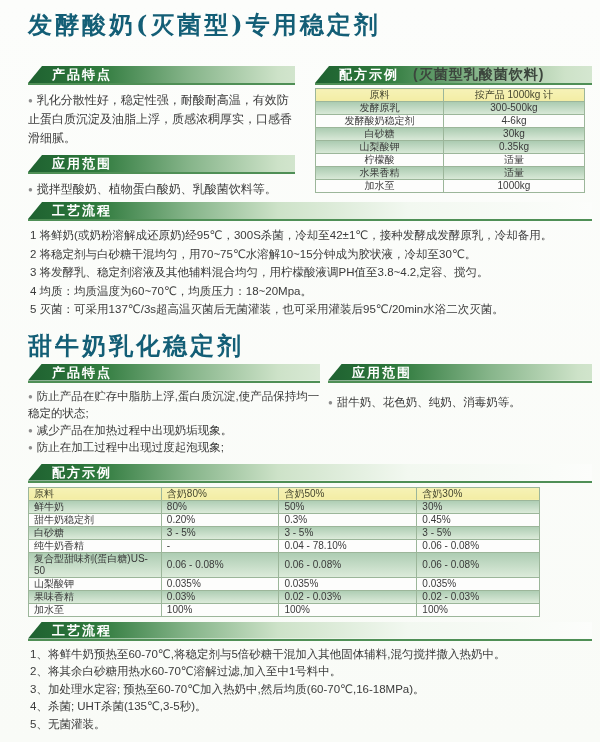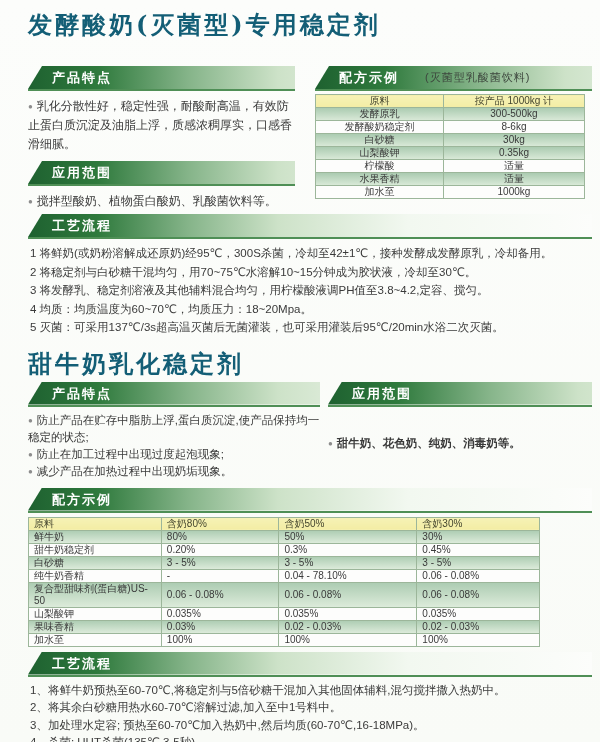--- a/index.html
+++ b/index.html
@@ -19,40 +19,40 @@
   .page{padding:6px 8px 0 28px;}
 
   h1.title{
     font-family:"DejaVu Serif","Liberation Serif",serif;
     font-weight:900;font-size:24px;line-height:30px;
     color:var(--teal);letter-spacing:3px;margin:4px 0 0 0;
   }
   h1.title2{margin-top:12px;}
 
   
-  .bar{position:relative;height:25px;border-bottom:2px solid #4f8f56;display:flex;align-items:center;}
+  .bar{position:relative;height:19px;border-bottom:2px solid #4f8f56;display:flex;align-items:center;}
   .bar-fill{
     position:absolute;left:0;top:0;right:0;bottom:0;
     background:linear-gradient(90deg,var(--green-dark) 0px,#2f7a3d 70px,#85b489 160px,#cde2c8 250px,#f2f8f0 380px,#fcfdfb 100%);
     clip-path:polygon(14px 0,100% 0,100% 100%,0 100%);
   }
   .bar-label{position:relative;z-index:1;color:#fff;font-weight:bold;font-size:13px;line-height:19px;padding-left:24px;letter-spacing:2px;white-space:nowrap;}
-  .bar-note{position:relative;z-index:1;font-size:11px;font-weight:normal;color:#3c463d;margin-left:26px;letter-spacing:1px;white-space:nowrap;}
+  .bar-note{position:relative;z-index:1;font-size:14px;font-weight:bold;color:#3c463d;margin-left:14px;letter-spacing:1px;white-space:nowrap;}
 
   .cols{display:flex;}
   .row1{margin-top:26px;}
   .row2{margin-top:3px;}
   .c1l{width:267px;}
   .c1r{width:277px;margin-left:20px;}
   .c2l{width:292px;}
   .c2r{width:264px;margin-left:8px;}
 
   ul.blist{list-style:none;margin:6px 0 0 0;padding:0;font-size:12px;line-height:19px;color:#3a3a3a;}
   ul.blist2{font-size:11.5px;line-height:16.5px;margin-top:5px;}
-  ul.appl2{margin-top:28px;font-weight:bold;}
+  ul.appl2{margin-top:11px;}
   .blt{color:#8d8d8d;font-size:8px;margin-right:4px;vertical-align:1px;}
 
   .midbar{margin-top:7px;}
   .flowbar1{margin-top:3px;}
   .fexbar{margin-top:7px;}
   .flowbar2{margin-top:5px;}
 
   ol.steps{list-style:none;margin:5px 0 0 2px;padding:0;font-size:11.5px;color:#3a3a3a;}
   ol.steps1 li{line-height:18.5px;}
   ol.steps2 li{line-height:17.5px;}
@@ -105,21 +105,21 @@
               <th>按产品 1000kg 计</th>
             </tr>
         </thead>
         <tbody>
             <tr class="zr-g">
             <td>发酵原乳</td>
             <td>300-500kg</td>
           </tr>
             <tr class="zr-w">
             <td>发酵酸奶稳定剂</td>
-            <td>8-6kg</td>
+            <td>4-6kg</td>
           </tr>
             <tr class="zr-g">
             <td>白砂糖</td>
             <td>30kg</td>
           </tr>
             <tr class="zr-g">
             <td>山梨酸钾</td>
             <td>0.35kg</td>
           </tr>
             <tr class="zr-w">
@@ -154,22 +154,22 @@
   <h1 class="title title2">甜牛奶乳化稳定剂</h1>
 
   <div class="cols row2">
     <div class="c2l">
       <div class="bar">
         <div class="bar-fill"></div>
         <span class="bar-label">产品特点</span>
       </div>
       <ul class="blist blist2">
           <li><span class="blt">●</span><span>防止产品在贮存中脂肪上浮,蛋白质沉淀,使产品保持均一稳定的状态;</span></li>
+          <li><span class="blt">●</span><span>减少产品在加热过程中出现奶垢现象。</span></li>
           <li><span class="blt">●</span><span>防止在加工过程中出现过度起泡现象;</span></li>
-          <li><span class="blt">●</span><span>减少产品在加热过程中出现奶垢现象。</span></li>
         </ul>
     </div>
     <div class="c2r">
       <div class="bar">
         <div class="bar-fill"></div>
         <span class="bar-label">应用范围</span>
       </div>
       <ul class="blist blist2 appl2">
           <li><span class="blt">●</span><span>甜牛奶、花色奶、纯奶、消毒奶等。</span></li>
         </ul>

